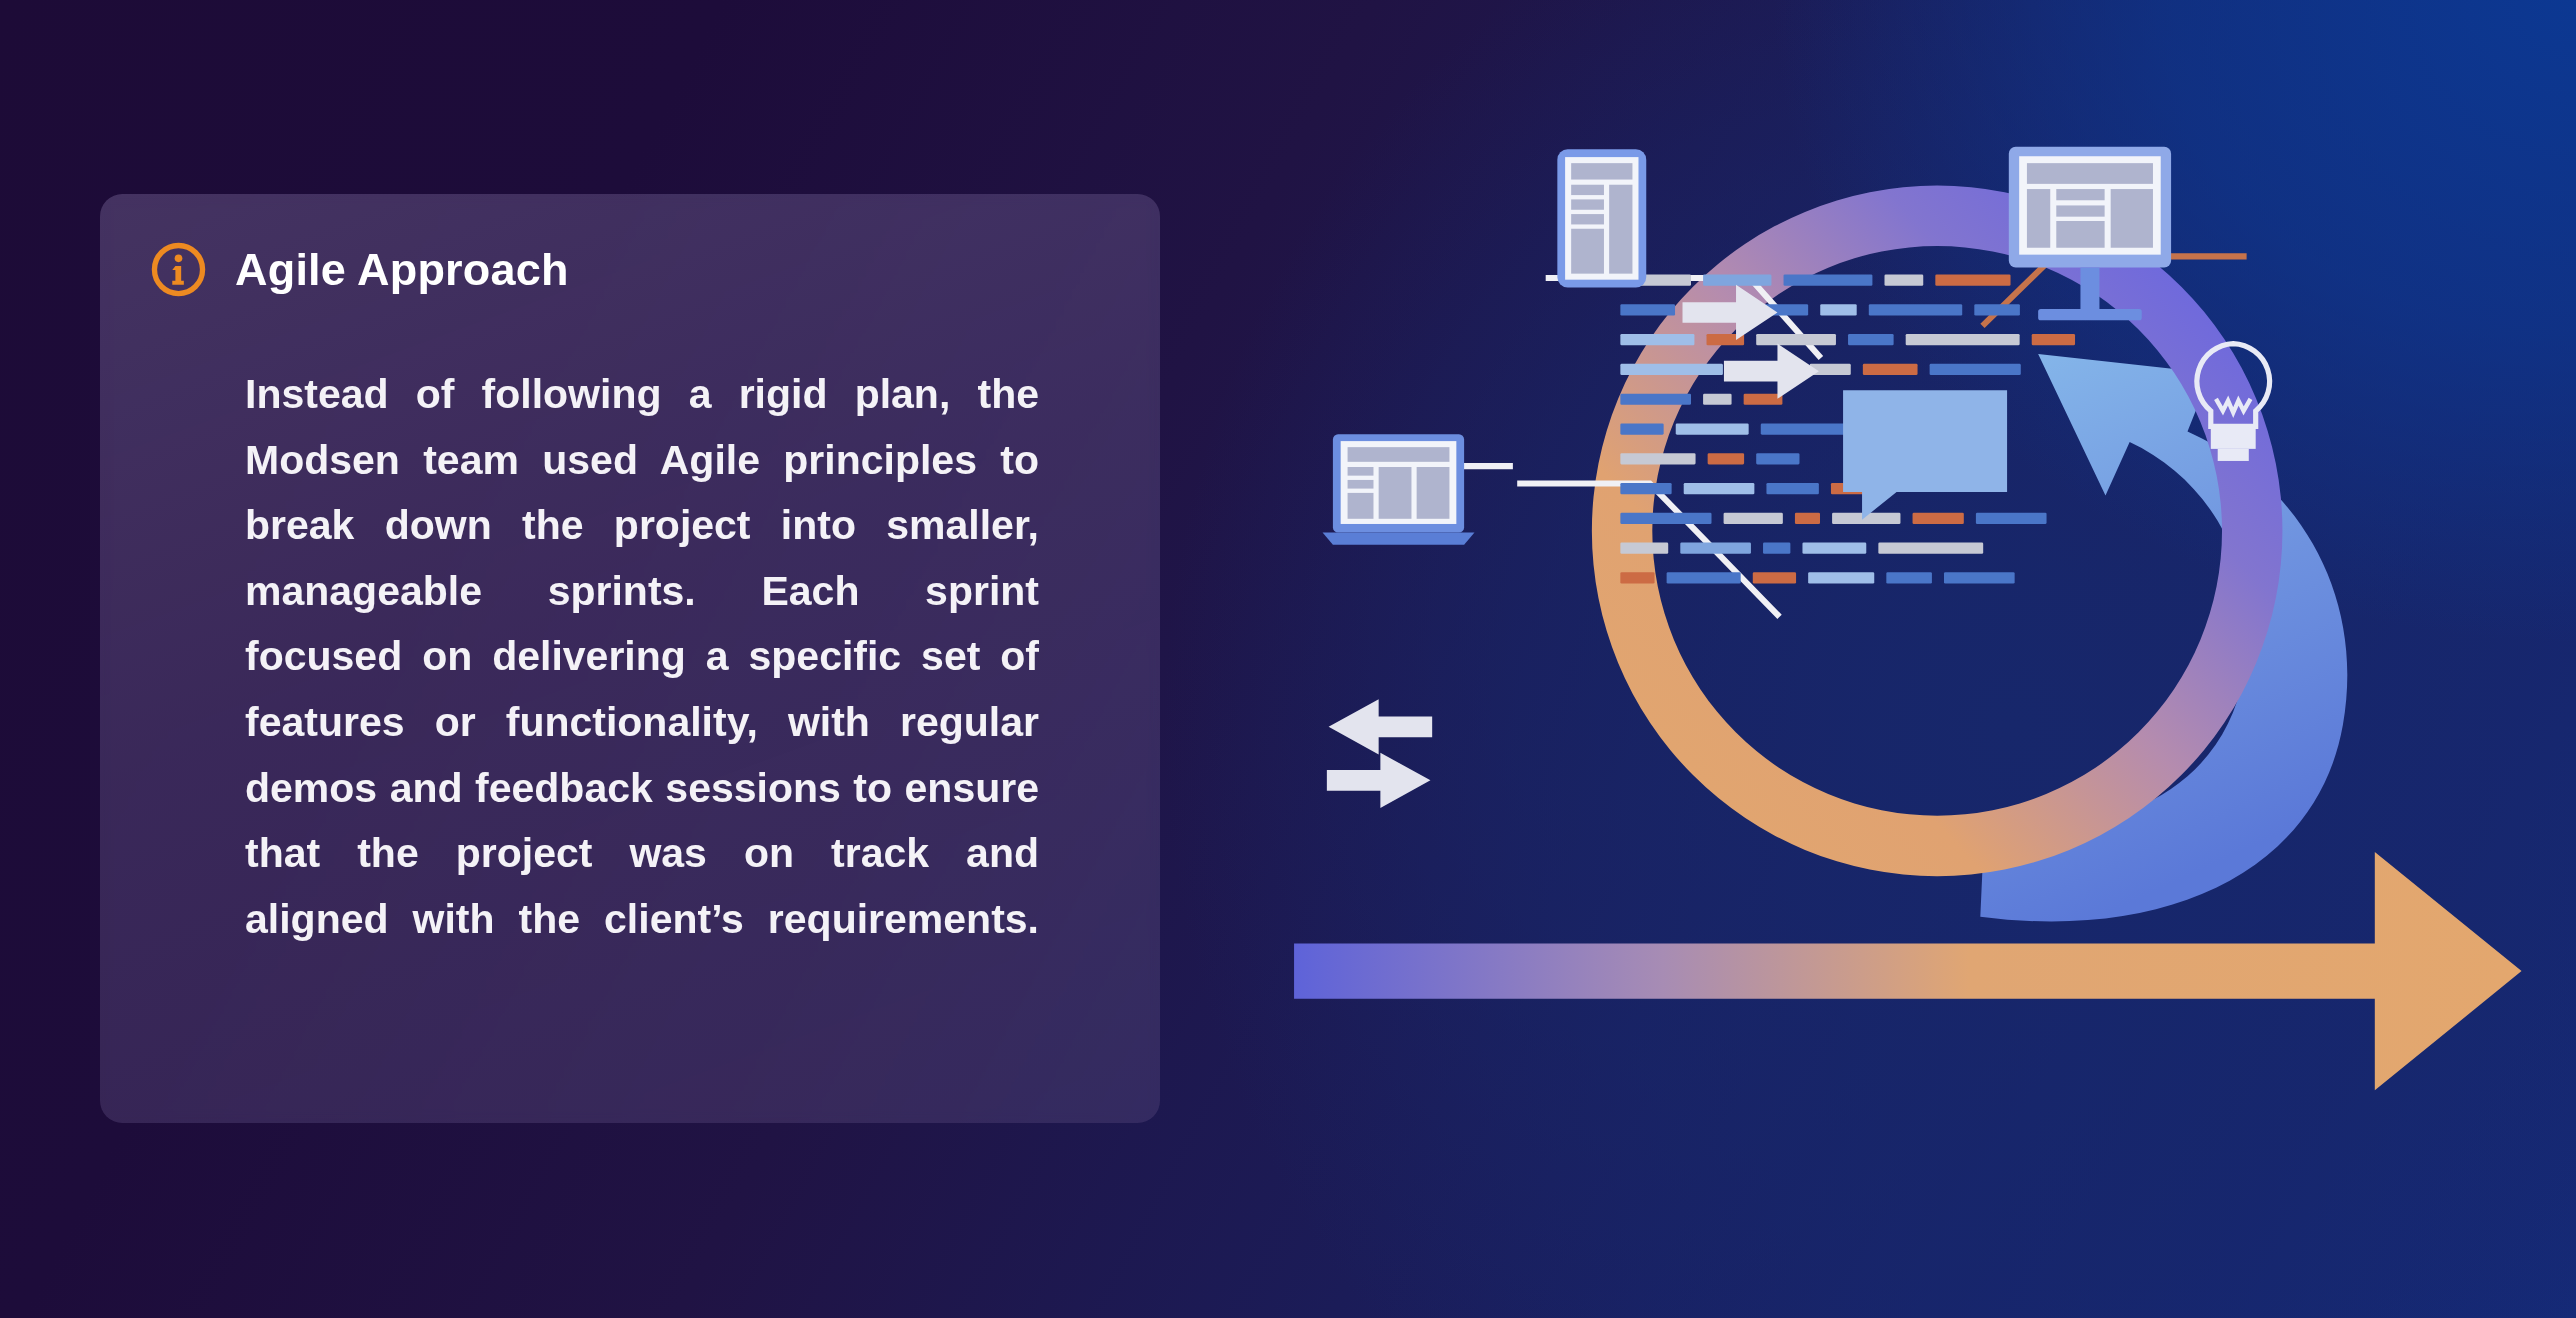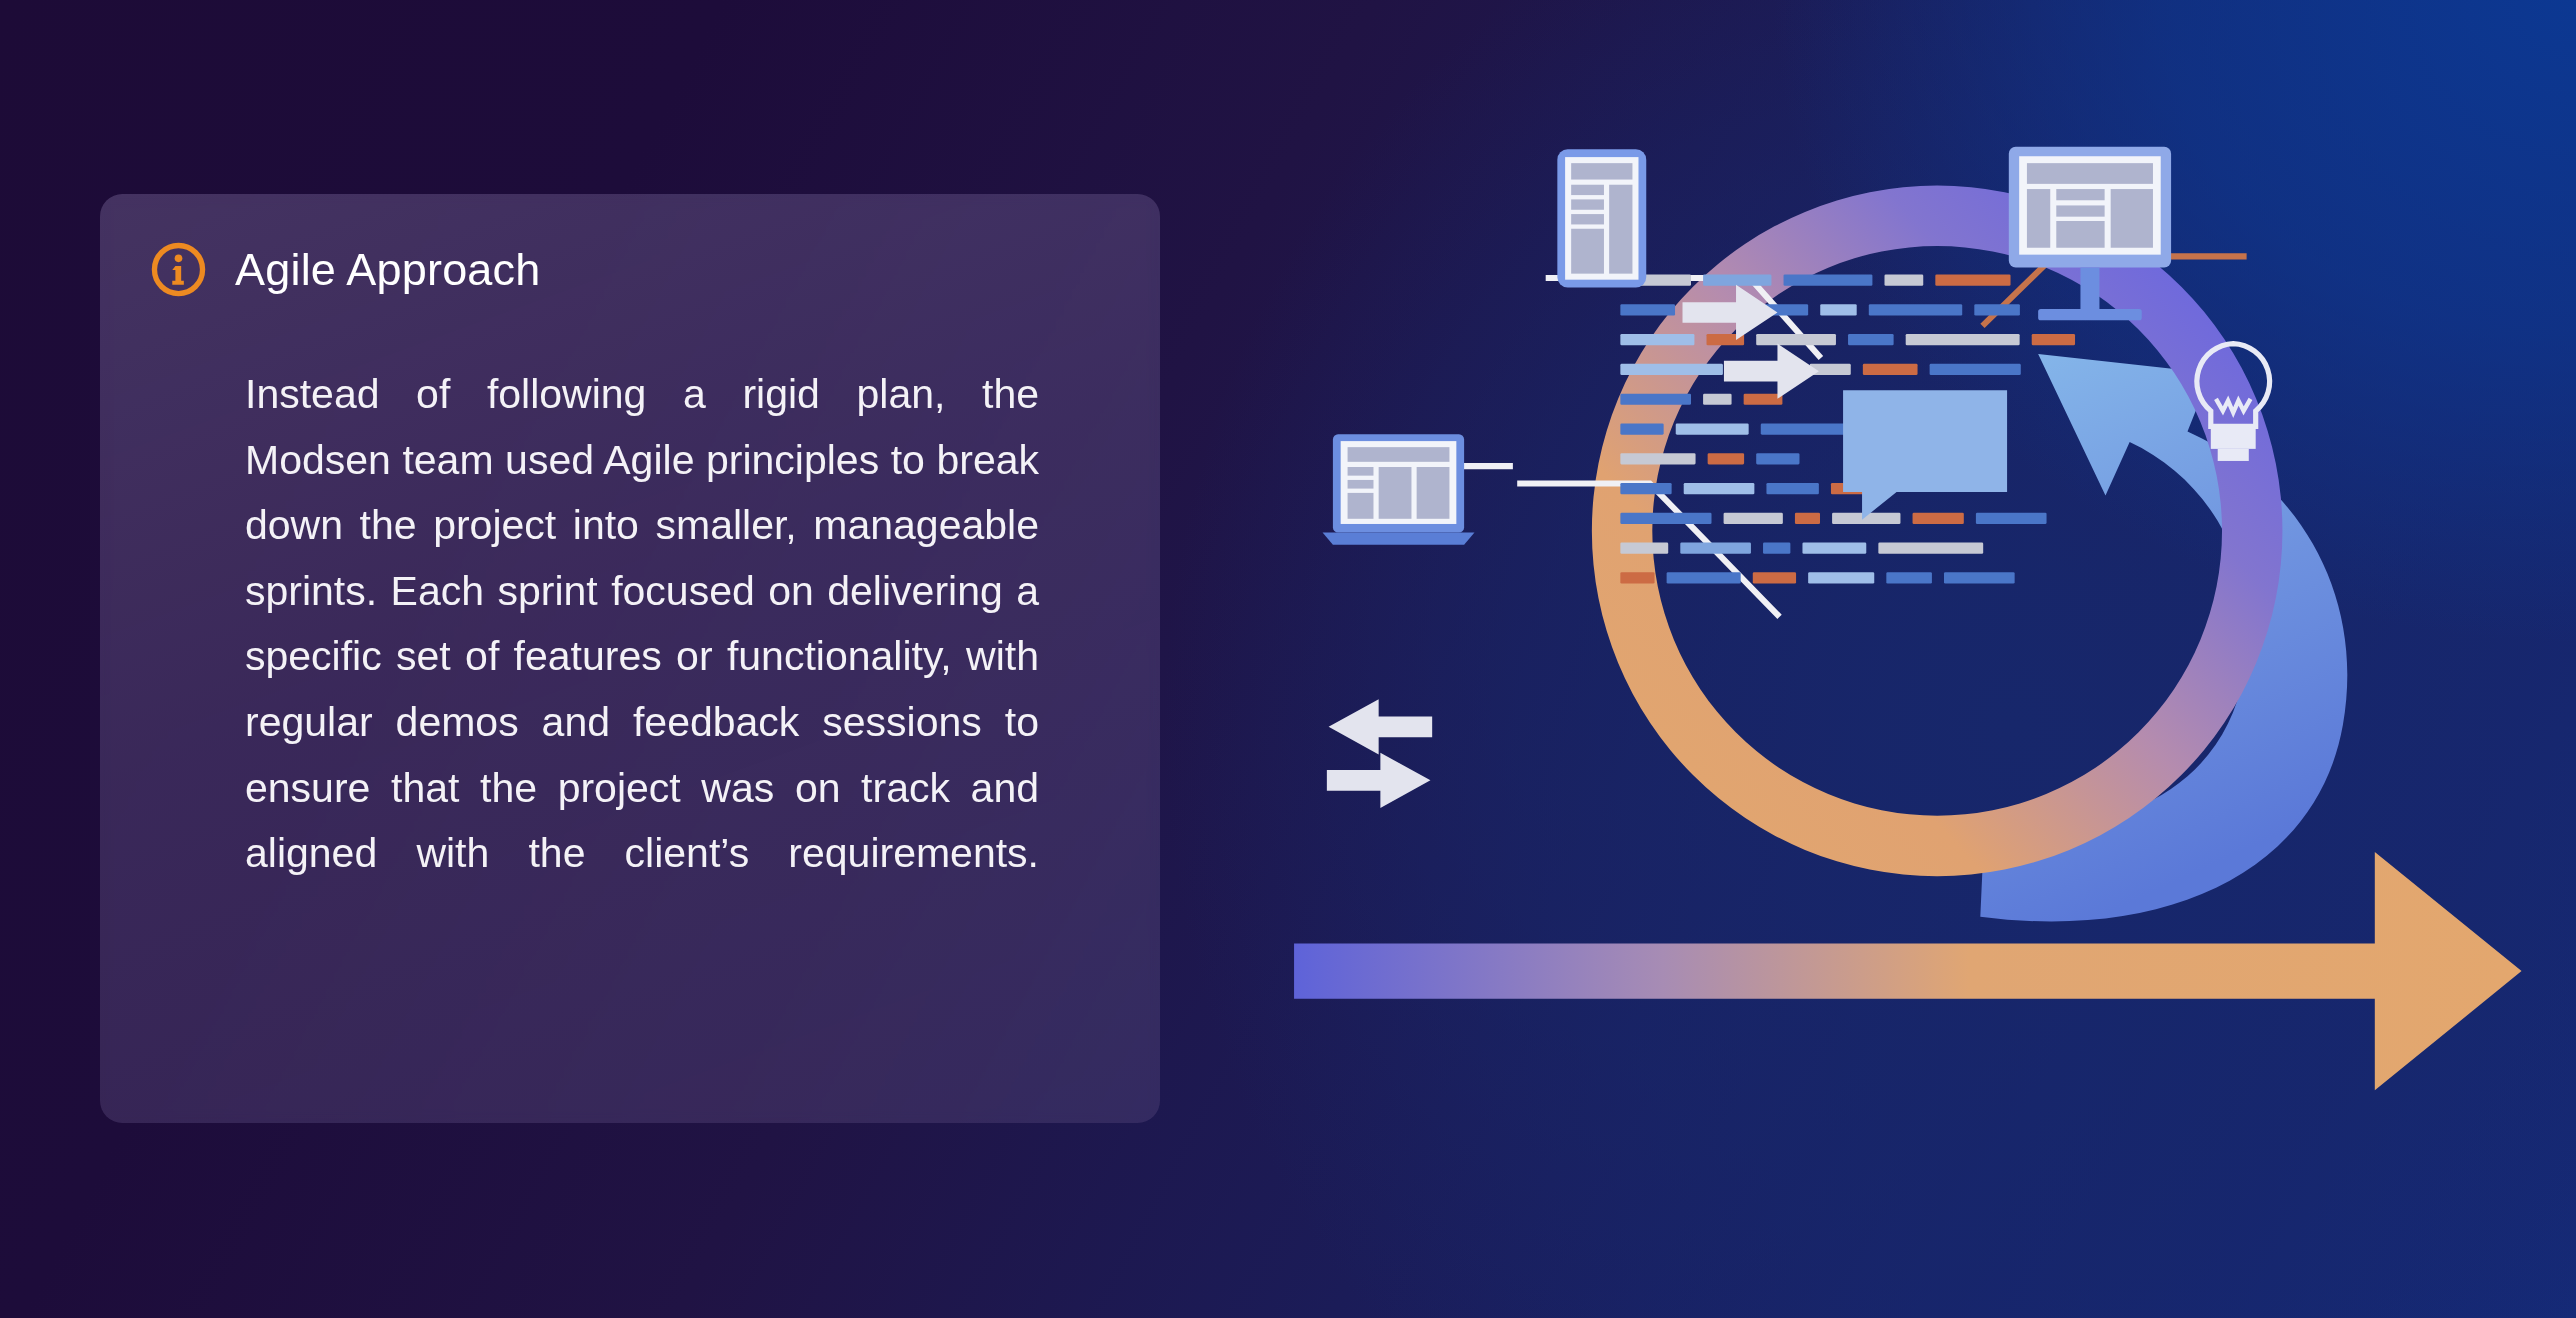--- a/index.html
+++ b/index.html
@@ -37,34 +37,34 @@
     left: 50px;
     top: 47px;
     display: flex;
     align-items: center;
     gap: 28px;
   }
   .info-icon { width: 57px; height: 57px; display: block; }
   .card-title {
     font-size: 45px;
     color: #ffffff;
-    font-weight: 400;
+    font-weight: 700;
     letter-spacing: 0.2px;
     white-space: nowrap;
   }
   .card-body {
     position: absolute;
     left: 145px;
     top: 168px;
     width: 794px;
     font-size: 41px;
     line-height: 1.60;
     color: #f4f2f7;
     text-align: justify;
-    font-weight: 400;
+    font-weight: 700;
     -webkit-hyphens: none;
     hyphens: none;
   }
   .card-body::after { content: ""; display: inline-block; width: 100%; }
 
   
   #illustration {
     position: absolute;
     left: 1294px;
     top: 0;

